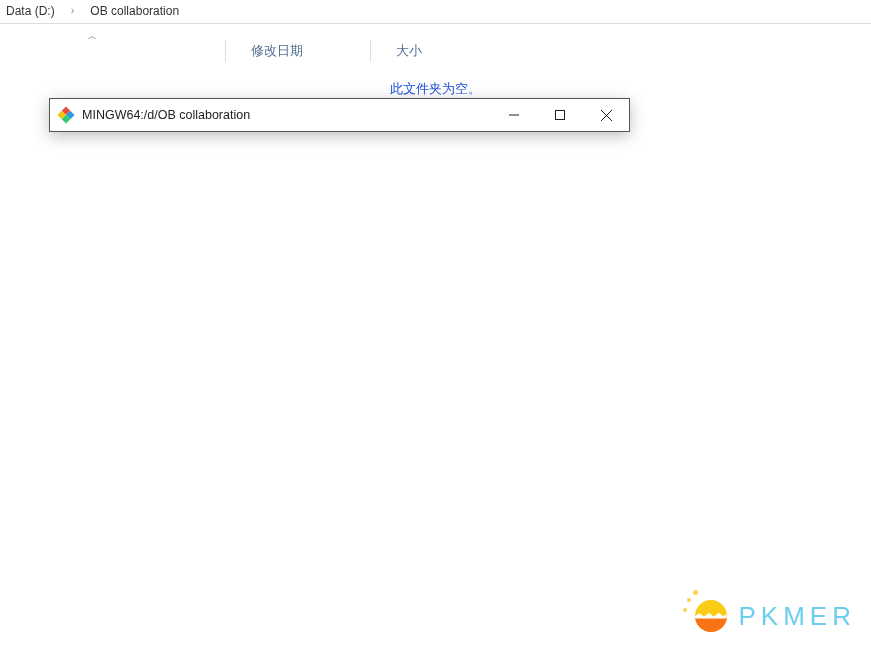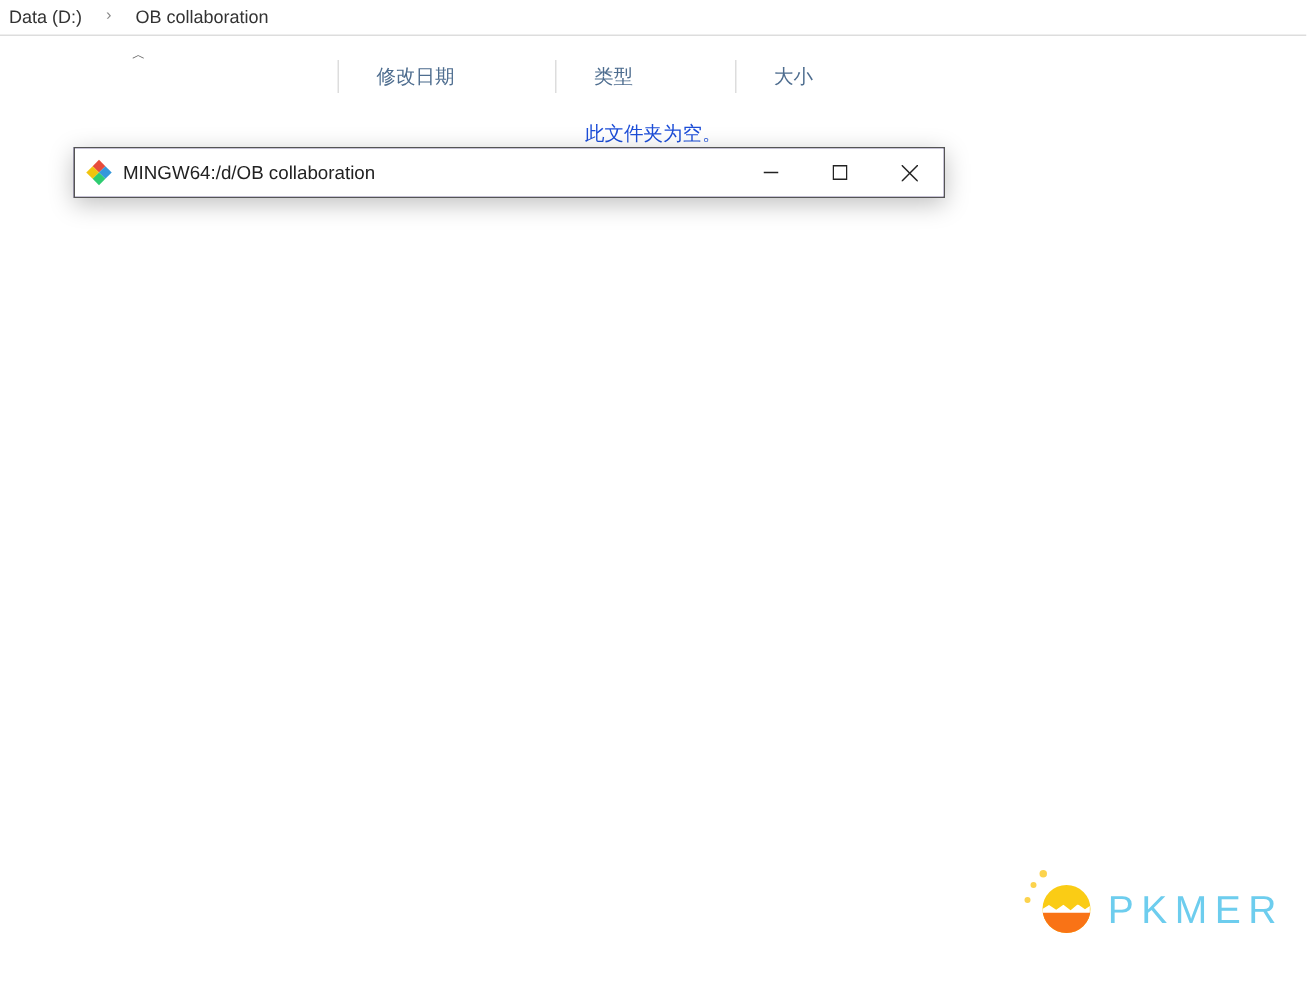--- a/index.html
+++ b/index.html
@@ -46,21 +46,21 @@
       text-align: center;
       margin-top: 14px;
       color: #1d4ed8;
       font-size: 13px;
     }
     .terminal-window {
       position: absolute;
       left: 49px;
       top: 98px;
       width: 581px;
-      background: #c4b5fd;
+      background: #0f172a;
       border: 1px solid #555;
       box-shadow: 0 4px 16px rgba(0,0,0,0.25);
     }
     .titlebar {
       display: flex;
       align-items: center;
       height: 32px;
       background: #fff;
       padding-left: 8px;
     }
@@ -126,21 +126,21 @@
       display: flex;
       align-items: center;
       justify-content: center;
       border: 1px solid #c9c9c9;
       color: #666;
       font-size: 9px;
     }
     .watermark {
       position: absolute;
       right: 15px;
-      bottom: 37px;
+      bottom: 27px;
       display: flex;
       align-items: center;
       gap: 10px;
     }
     .wm-logo {
       width: 36px; height: 36px; position: relative;
     }
     .wm-circle {
       position: absolute;
       width: 32px; height: 32px;
@@ -184,21 +184,20 @@
   <span>Data (D:)</span>
   <span class="chev">›</span>
   <span>OB collaboration</span>
 </div>
 
 <div class="sort-indicator">︿</div>
 
 <div class="columns">
   <div class="col1"></div>
   <div class="col col2">修改日期</div>
-  <div class="col col3">类型</div>
   <div class="col col4">大小</div>
 </div>
 
 <div class="empty-message">此文件夹为空。</div>
 
 <div class="terminal-window">
   <div class="titlebar">
     <div class="icon-box">
       <div class="mingw-icon">
           <div></div>

